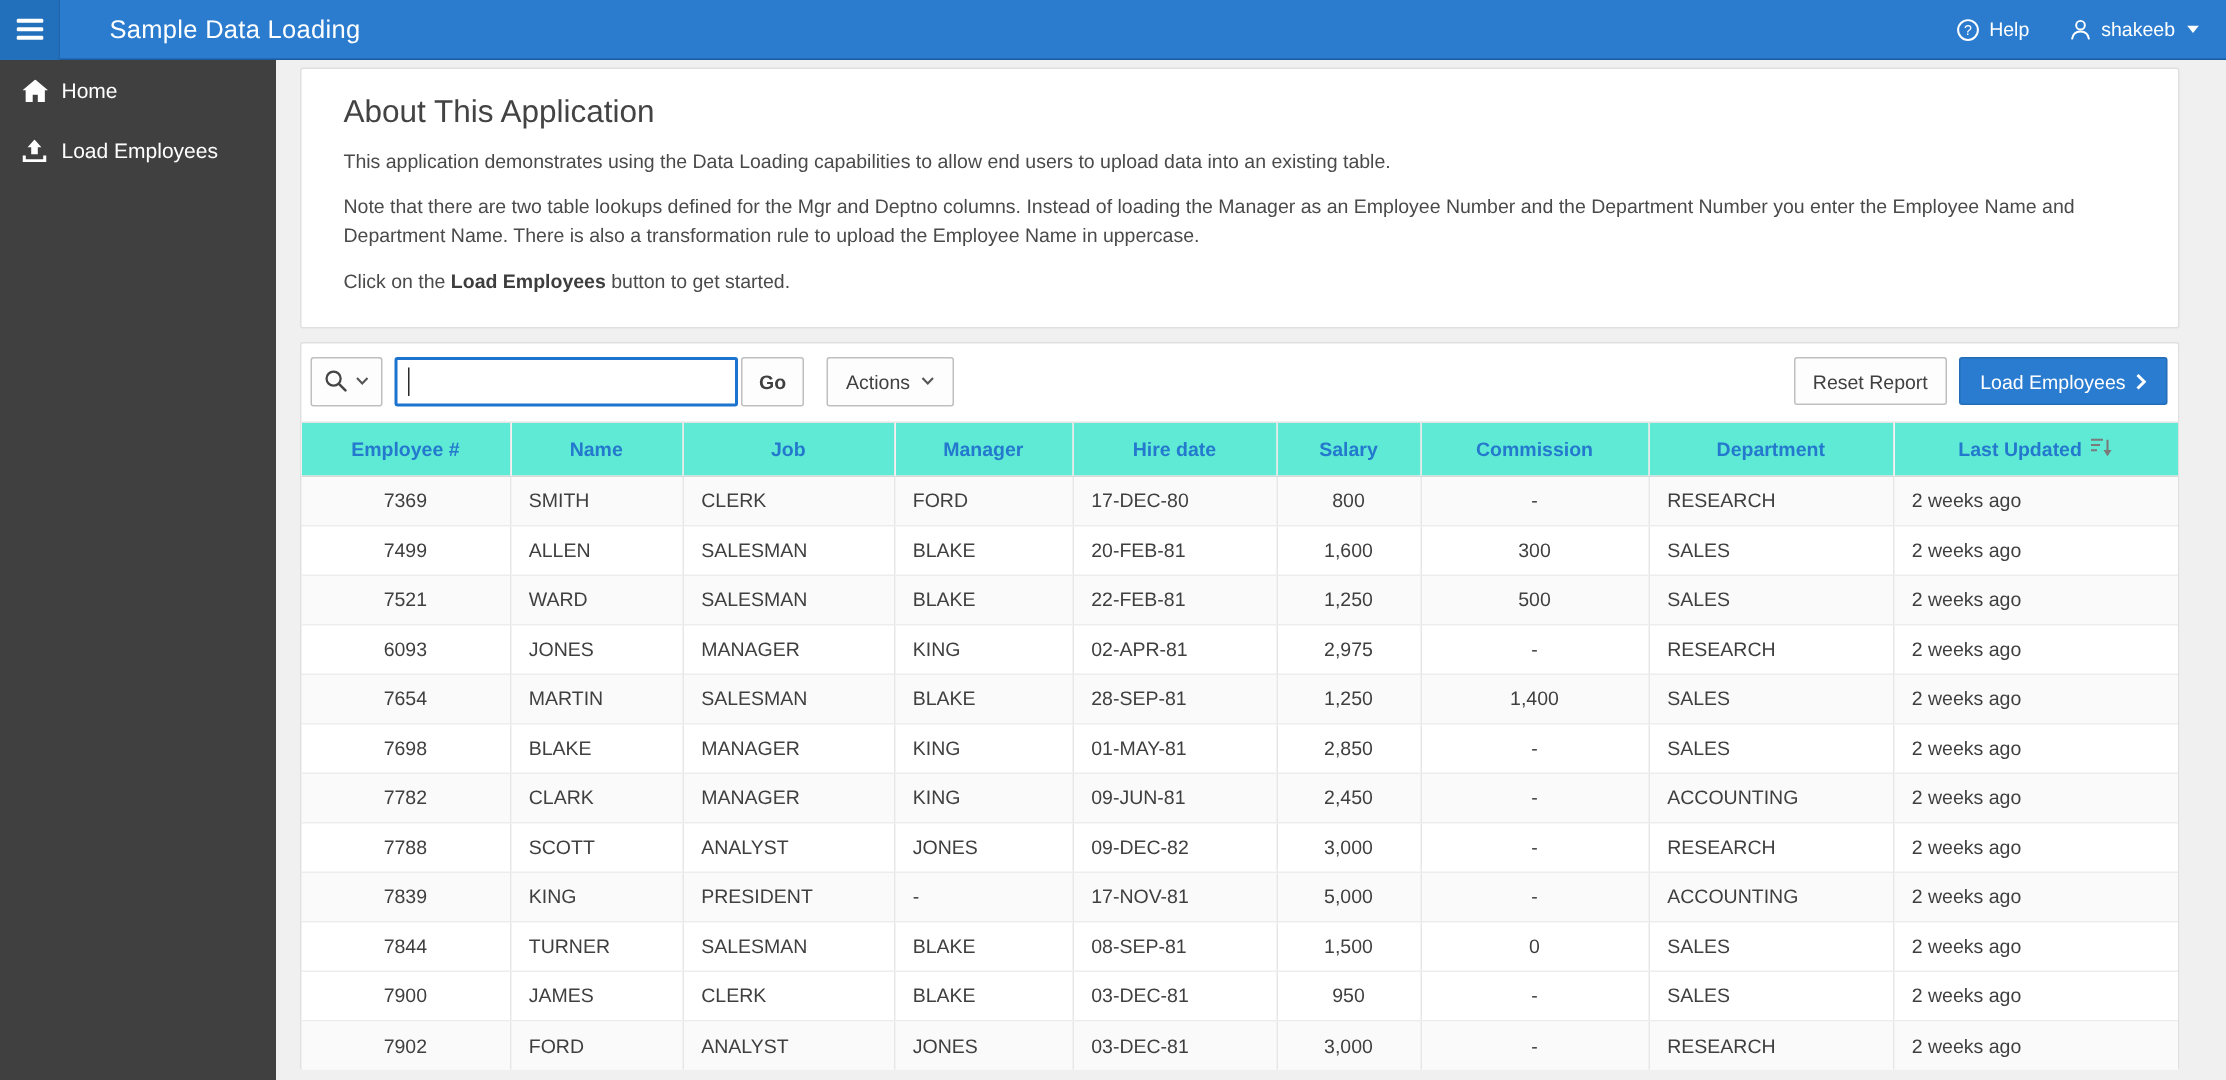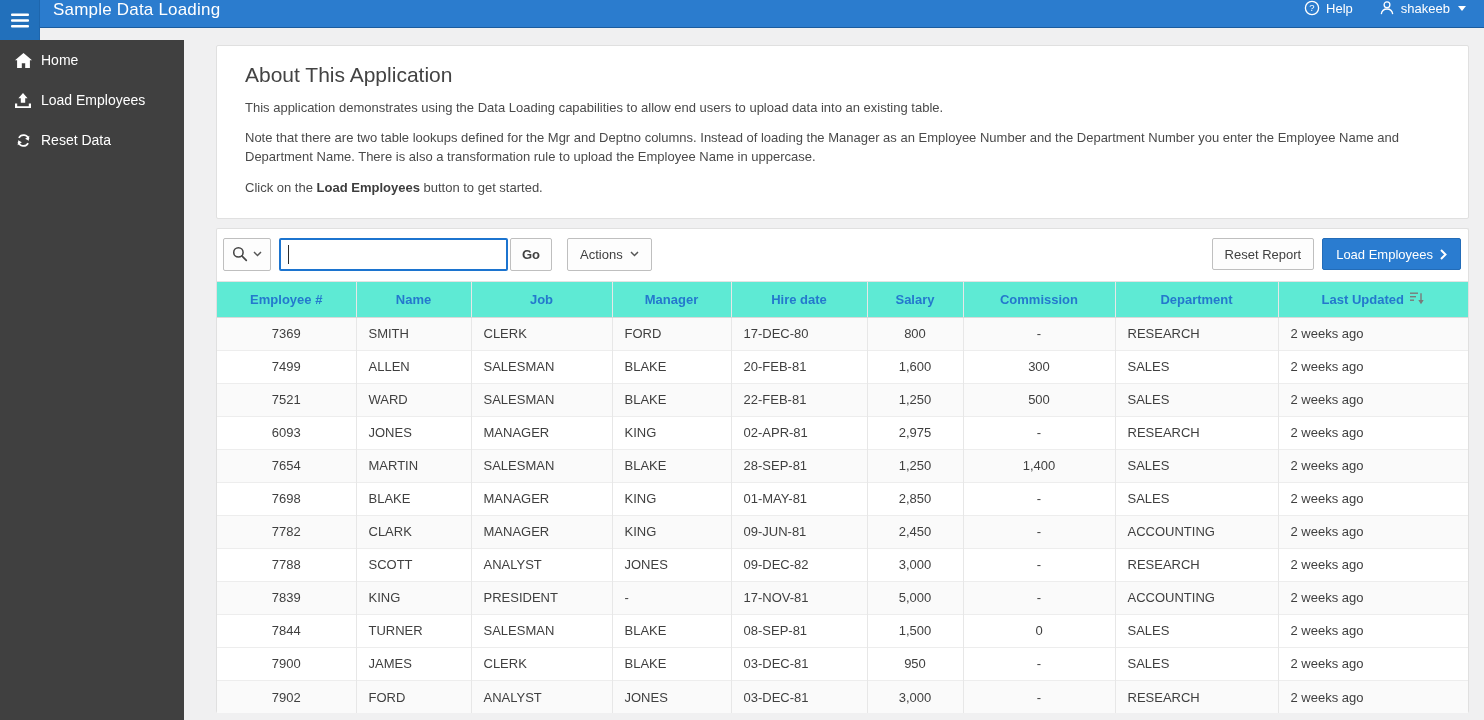--- a/index.html
+++ b/index.html
@@ -1,35 +1,35 @@
 <!DOCTYPE html>
 <html><head>
 <meta charset="utf-8">
 <style>
   * { margin:0; padding:0; box-sizing:border-box; }
   html,body { width:1484px; height:720px; overflow:hidden; }
   body { font-family:"Liberation Sans", sans-serif; background:#f0f0f1; position:relative; }
 
   
-  .app-header { position:absolute; top:0; left:0; width:1484px; height:28px;
-    background:#2b7cce; border-bottom:1px solid #1b5c9e; display:flex; align-items:flex-start; z-index:10; }
+  .app-header { position:absolute; top:0; left:0; width:1484px; height:40px;
+    background:#2b7cce; border-bottom:1px solid #1b5c9e; display:flex; align-items:center; z-index:10;gap:20px; }
   .menu-btn { width:40px; height:40px; background:#2270bb; border-right:1px solid #1e66ad;
     display:flex; align-items:center; justify-content:center; cursor:pointer; flex:0 0 auto; }
   .app-title { color:#ffffff; font-size:17px; margin-left:13px; font-weight:400; letter-spacing:.2px; }
   .header-right { margin-left:auto; display:flex; align-items:center; gap:26px; padding-right:18px; }
   .header-item { display:flex; align-items:center; gap:6px; color:#ffffff; font-size:13px; cursor:pointer; }
   .caret-down { display:inline-block; margin-left:2px; }
 
   
   .sidebar { position:absolute; top:40px; left:0; width:184px; height:680px; background:#404040; }
   .side-item { height:40px; display:flex; align-items:center; color:#ffffff; font-size:14px; cursor:pointer; }
   .side-item .icon { width:18px; margin-left:14px; margin-right:9px; display:flex; justify-content:center; }
 
   
-  .main { position:absolute; top:40px; left:200px; width:1284px; height:680px; padding:5px 15px 0 16px; }
+  .main { position:absolute; top:40px; left:184px; width:1284px; height:680px; padding:5px 15px 0 16px; }
   .card { background:#ffffff; border:1px solid #e0e0e0; border-radius:2px; }
 
   .about-card { padding:17px 28px 21px 28px; }
   .about-title { font-size:21px; color:#434343; font-weight:400; margin-bottom:9px; }
   .about-card p { font-size:13px; color:#4a4a4a; line-height:1.48; margin-top:11px; }
   .about-card p b { color:#3d3d3d; }
 
   .report-card { margin-top:9px; border-bottom:none; }
 
   
@@ -105,31 +105,20 @@
     <span>Home</span>
   </div>
   <div class="side-item">
     <span class="icon">
       <svg width="16" height="15" viewBox="0 0 16 15" fill="#fff">
         <path d="M8 0l4.6 5.2H10.2v4.6H5.8V5.2H3.4z"></path>
         <path d="M0 10.6h2.2v2.6h11.6v-2.6H16V15H0z"></path>
       </svg>
     </span>
     <span>Load Employees</span>
-  </div>
-  <div class="side-item">
-    <span class="icon">
-      <svg width="15" height="15" viewBox="0 0 16 16">
-        <path d="M3.1 5.3A5.5 5.5 0 0 1 13.4 6.6" fill="none" stroke="#fff" stroke-width="1.8"></path>
-        <polygon points="14.2,3.0 13.6,8.2 9.8,6.2" fill="#fff"></polygon>
-        <path d="M12.9 10.7A5.5 5.5 0 0 1 2.6 9.4" fill="none" stroke="#fff" stroke-width="1.8"></path>
-        <polygon points="1.8,13.0 2.4,7.8 6.2,9.8" fill="#fff"></polygon>
-      </svg>
-    </span>
-    <span>Reset Data</span>
   </div>
 </div>
 
 <div class="main">
 
   <div class="card about-card">
     <div class="about-title">About This Application</div>
     <p>This application demonstrates using the Data Loading capabilities to allow end users to upload data into an existing table.</p>
     <p>Note that there are two table lookups defined for the Mgr and Deptno columns. Instead of loading the Manager as an Employee Number and the Department Number you enter the Employee Name and Department Name. There is also a transformation rule to upload the Employee Name in uppercase.</p>
     <p><span>Click on the </span><b>Load Employees</b><span> button to get started.</span></p>

